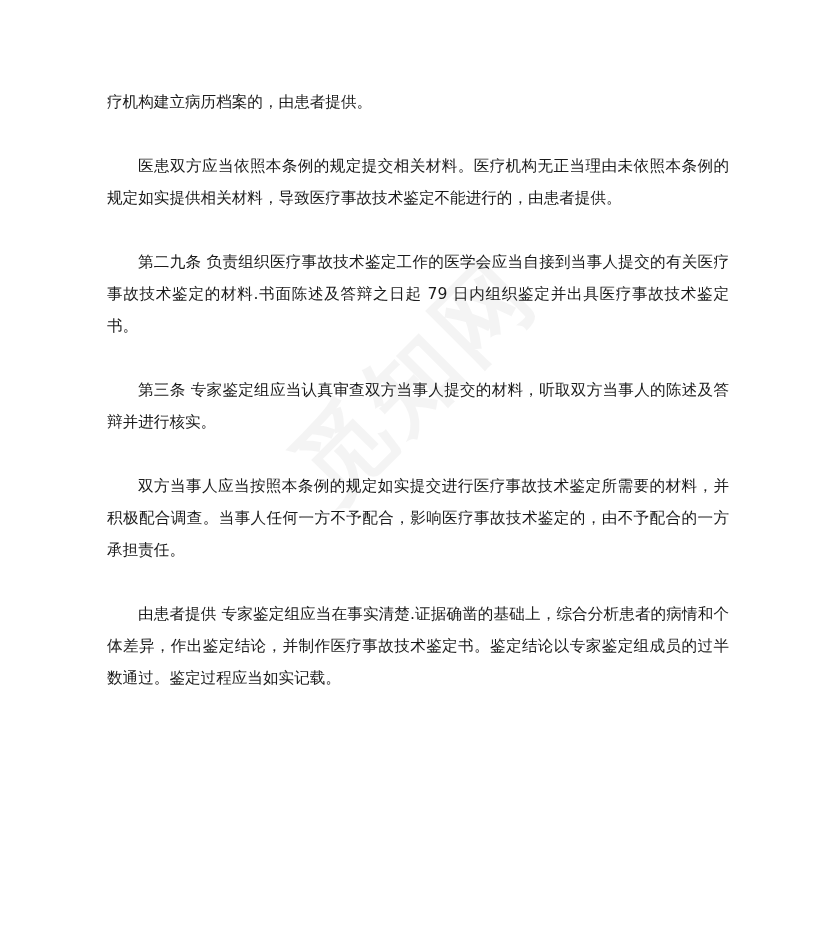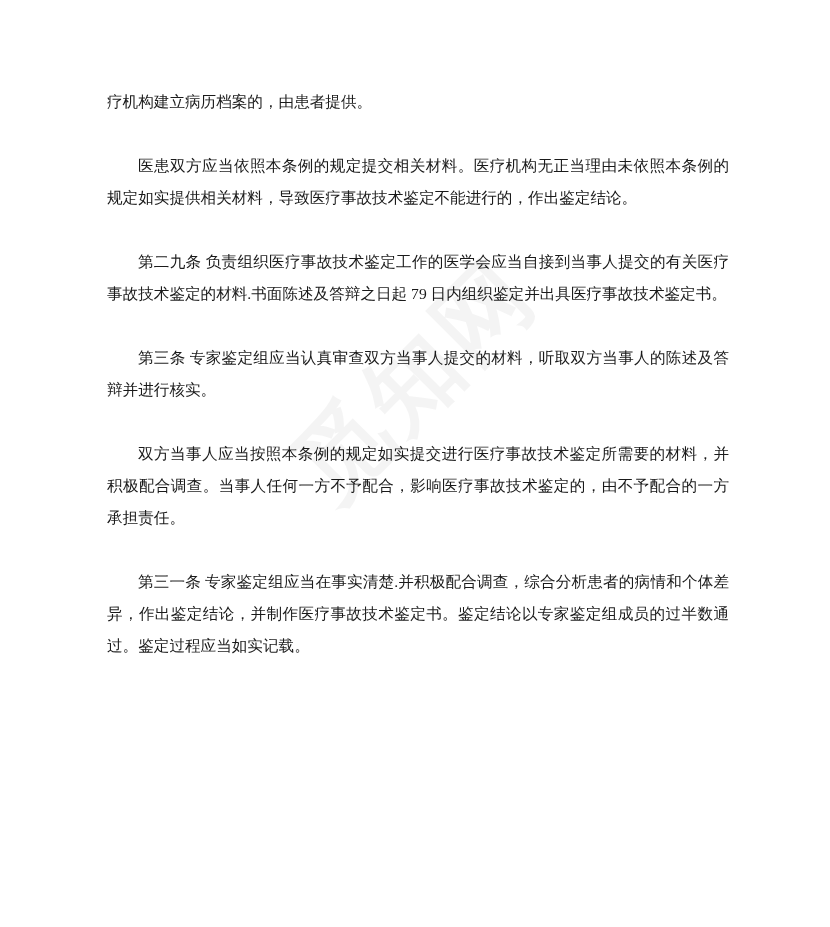--- a/index.html
+++ b/index.html
@@ -3,35 +3,35 @@
 <meta charset="utf-8">
 <style>
   html, body { margin: 0; padding: 0; background: #ffffff; }
   body { width: 830px; height: 927px; position: relative; overflow: hidden; }
   .page {
     position: absolute; left: 107px; top: 86px; width: 622px;
     font-family: "DejaVu Sans", "Liberation Sans", sans-serif;
     font-size: 15.6px; color: #1a1a1a; line-height: 32px;
     text-align: justify; text-justify: inter-character;
   }
-  .para { margin: 0 0 32px 0; font-family: Liberation Serif, serif; }
+  .para { margin: 0 0 32px 0; }
   .para.indent { text-indent: 31px; }
   .watermark {
     position: absolute; left: 255px; top: 300px; width: 320px; height: 160px;
     transform: rotate(-45deg); transform-origin: center;
     font-family: "DejaVu Sans", sans-serif; font-weight: bold;
     font-size: 92px; color: rgba(0,0,0,0.045); letter-spacing: 6px;
     text-align: center; line-height: 160px; pointer-events: none;
   }
 </style>
 </head>
 <body>
 
 <div class="watermark">觅知网</div>
 
 <div class="page">
   <p class="para">疗机构建立病历档案的，由患者提供。</p>
-  <p class="para indent">医患双方应当依照本条例的规定提交相关材料。医疗机构无正当理由未依照本条例的规定如实提供相关材料，导致医疗事故技术鉴定不能进行的，作出鉴定结论。</p>
+  <p class="para indent">医患双方应当依照本条例的规定提交相关材料。医疗机构无正当理由未依照本条例的规定如实提供相关材料，导致医疗事故技术鉴定不能进行的，由患者提供。</p>
   <p class="para indent">第二九条  负责组织医疗事故技术鉴定工作的医学会应当自接到当事人提交的有关医疗事故技术鉴定的材料.书面陈述及答辩之日起 79 日内组织鉴定并出具医疗事故技术鉴定书。</p>
   <p class="para indent">第三条  专家鉴定组应当认真审查双方当事人提交的材料，听取双方当事人的陈述及答辩并进行核实。</p>
   <p class="para indent">双方当事人应当按照本条例的规定如实提交进行医疗事故技术鉴定所需要的材料，并积极配合调查。当事人任何一方不予配合，影响医疗事故技术鉴定的，由不予配合的一方承担责任。</p>
-  <p class="para indent">第三一条  专家鉴定组应当在事实清楚.并积极配合调查，综合分析患者的病情和个体差异，作出鉴定结论，并制作医疗事故技术鉴定书。鉴定结论以专家鉴定组成员的过半数通过。鉴定过程应当如实记载。</p>
+  <p class="para indent">由患者提供  专家鉴定组应当在事实清楚.证据确凿的基础上，综合分析患者的病情和个体差异，作出鉴定结论，并制作医疗事故技术鉴定书。鉴定结论以专家鉴定组成员的过半数通过。鉴定过程应当如实记载。</p>
 </div>
 
 </body></html>

